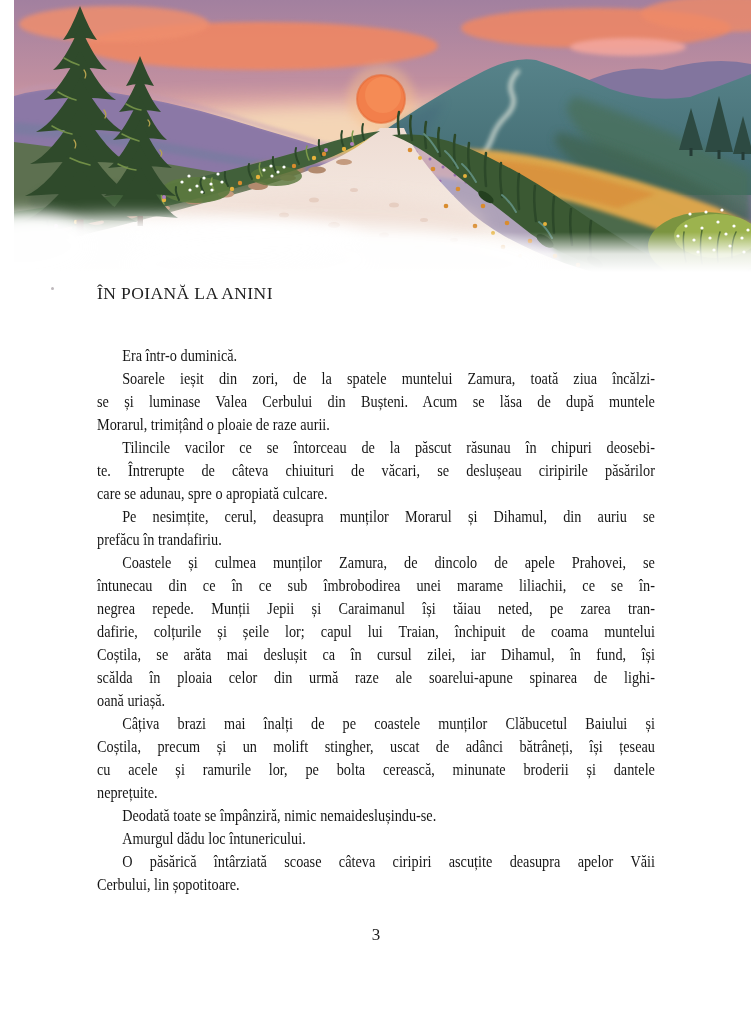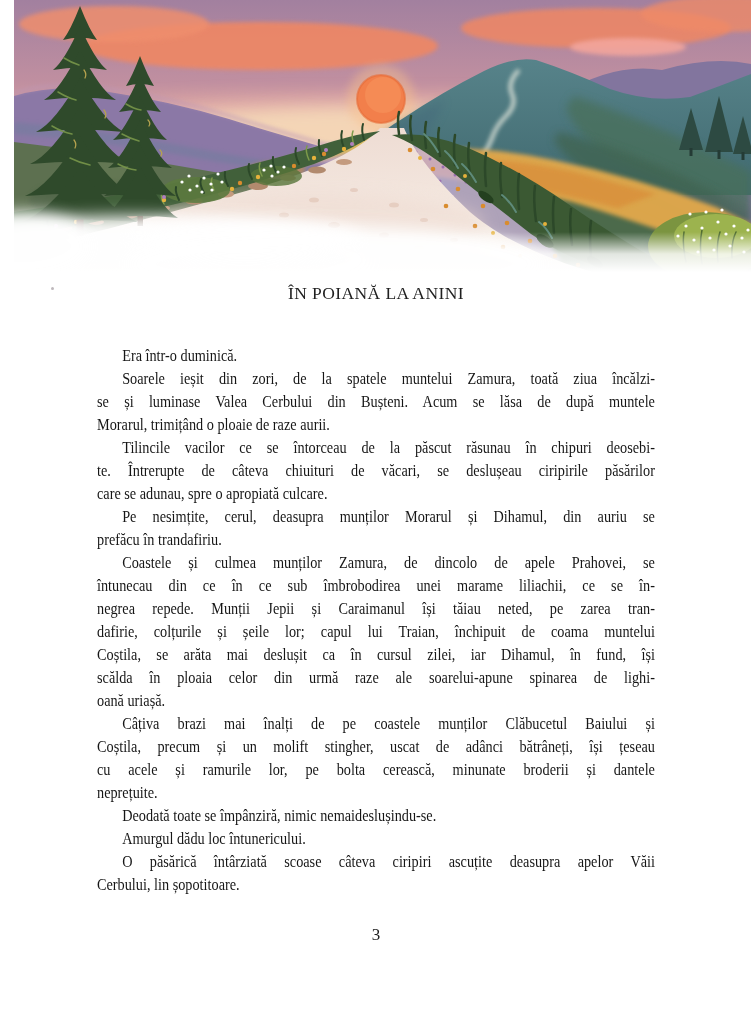--- a/index.html
+++ b/index.html
@@ -1,21 +1,21 @@
 <!DOCTYPE html>
 <html><head>
 <meta charset="utf-8">
 <style>
   html,body{margin:0;padding:0;}
   body{width:751px;height:1024px;background:#ffffff;position:relative;overflow:hidden;}
   .page{position:absolute;inset:0;font-family:"Liberation Serif",serif;color:#1b1b1b;}
   .illustration{position:absolute;left:14px;top:0;width:737px;height:272px;}
   .illustration svg{display:block;width:100%;height:100%;}
   .speck{position:absolute;left:51px;top:287px;width:3px;height:3px;border-radius:50%;background:#a39aa0;opacity:.7;}
-  .title{position:absolute;left:97px;top:283px;width:558px;margin:0;text-align:center;
+  .title{position:absolute;left:97px;top:283px;width:558px;margin:0;
          font-size:17.5px;font-weight:400;letter-spacing:.4px;color:#1f1f1f;}
   .textblock{position:absolute;left:97px;top:344px;width:665px;transform:scaleX(.839);
              transform-origin:0 0;font-size:17px;line-height:23px;color:#161616;}
   .line{text-align:left;white-space:normal;}
   .line.just{text-align:justify;text-align-last:justify;}
   .line.indent{text-indent:30px;}
   .pageno{position:absolute;left:97px;top:925px;width:558px;text-align:center;font-size:17px;color:#1f1f1f;}
 </style>
 </head>
 <body>

